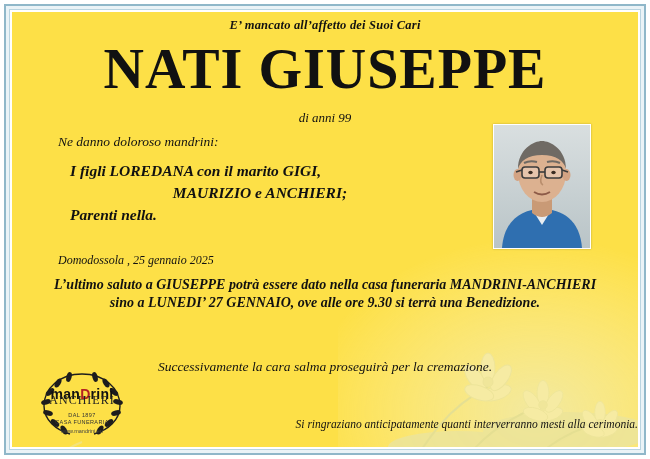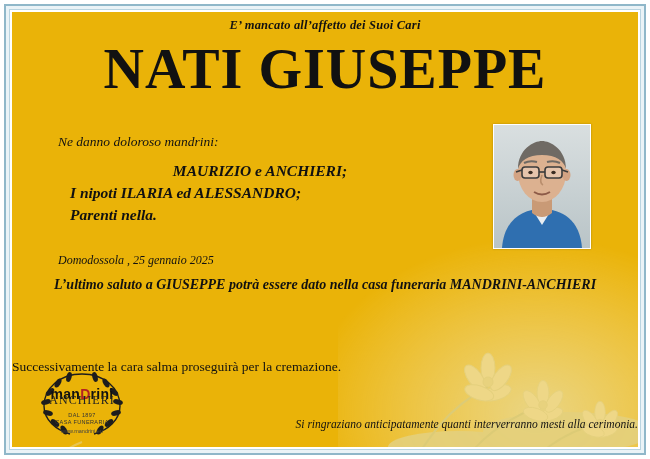--- a/index.html
+++ b/index.html
@@ -35,21 +35,21 @@
     position: absolute;
     left: 6px; top: 6px;
     width: 638px; height: 447px;
     border: 3px solid #eaf3f7;
     box-sizing: border-box;
   }
   .sheet {
     position: absolute;
     left: 12px; top: 12px;
     width: 626px; height: 435px;
-    background: #eab308;
+    background: #fde047;
     overflow: hidden;
   }
   
   .floral {
     position: absolute;
     right: -30px;
     bottom: -40px;
     width: 330px;
     height: 250px;
     opacity: 0.55;
@@ -131,21 +131,23 @@
     text-align: center;
     font-size: 14px;
     font-style: italic;
     font-weight: bold;
     line-height: 18px;
   }
   .cremation {
     position: absolute;
     top: 347px;
     left: 0; right: 0;
+    text-align: center;
     font-size: 13.5px;
+    font-style: italic;
   }
   .thanks {
     position: absolute;
     top: 406px;
     left: 0; right: 0;
     text-align: right;
     font-size: 11.5px;
     font-style: italic;
   }
 
@@ -287,33 +289,35 @@
       <g stroke="#e2e9e0" stroke-width="2" fill="none">
         <path d="M20,160 C40,130 55,115 80,105"></path>
         <path d="M70,160 C80,135 100,120 125,115"></path>
       </g>
     </svg>
 
     <div class="subtitle-top">E’ mancato all’affetto dei Suoi Cari</div>
 
     <div class="deceased-name">NATI  GIUSEPPE</div>
 
+    <div class="age-line">di anni 99</div>
 
     <div class="announce-lead">Ne danno doloroso mandrini:</div>
 
     <div class="family-block">
+      <span class="ln">I figli LOREDANA con il marito GIGI,</span>
       <span class="ln center">MAURIZIO e ANCHIERI;</span>
-      <span class="ln">I nipoti ILARIA ed ALESSANDRO;</span>
       <span class="ln">Parenti nella.</span>
     </div>
 
     <div class="place-date">Domodossola , 25 gennaio 2025</div>
 
     <div class="farewell">
       <div>L’ultimo saluto a GIUSEPPE  potrà essere dato nella casa funeraria MANDRINI-ANCHIERI</div>
+      <div>sino a LUNEDI’ 27 GENNAIO, ove alle ore 9.30 si terrà una Benedizione.</div>
     </div>
 
     <div class="cremation">Successivamente la cara salma proseguirà per la cremazione.</div>
 
     <div class="thanks">Si ringraziano anticipatamente quanti interverranno mesti alla cerimonia.</div>
 
     <div class="photo">
       <svg width="96" height="123" viewBox="0 0 96 123">
         <defs>
           <linearGradient id="bg" x1="0" y1="0" x2="0" y2="1">

